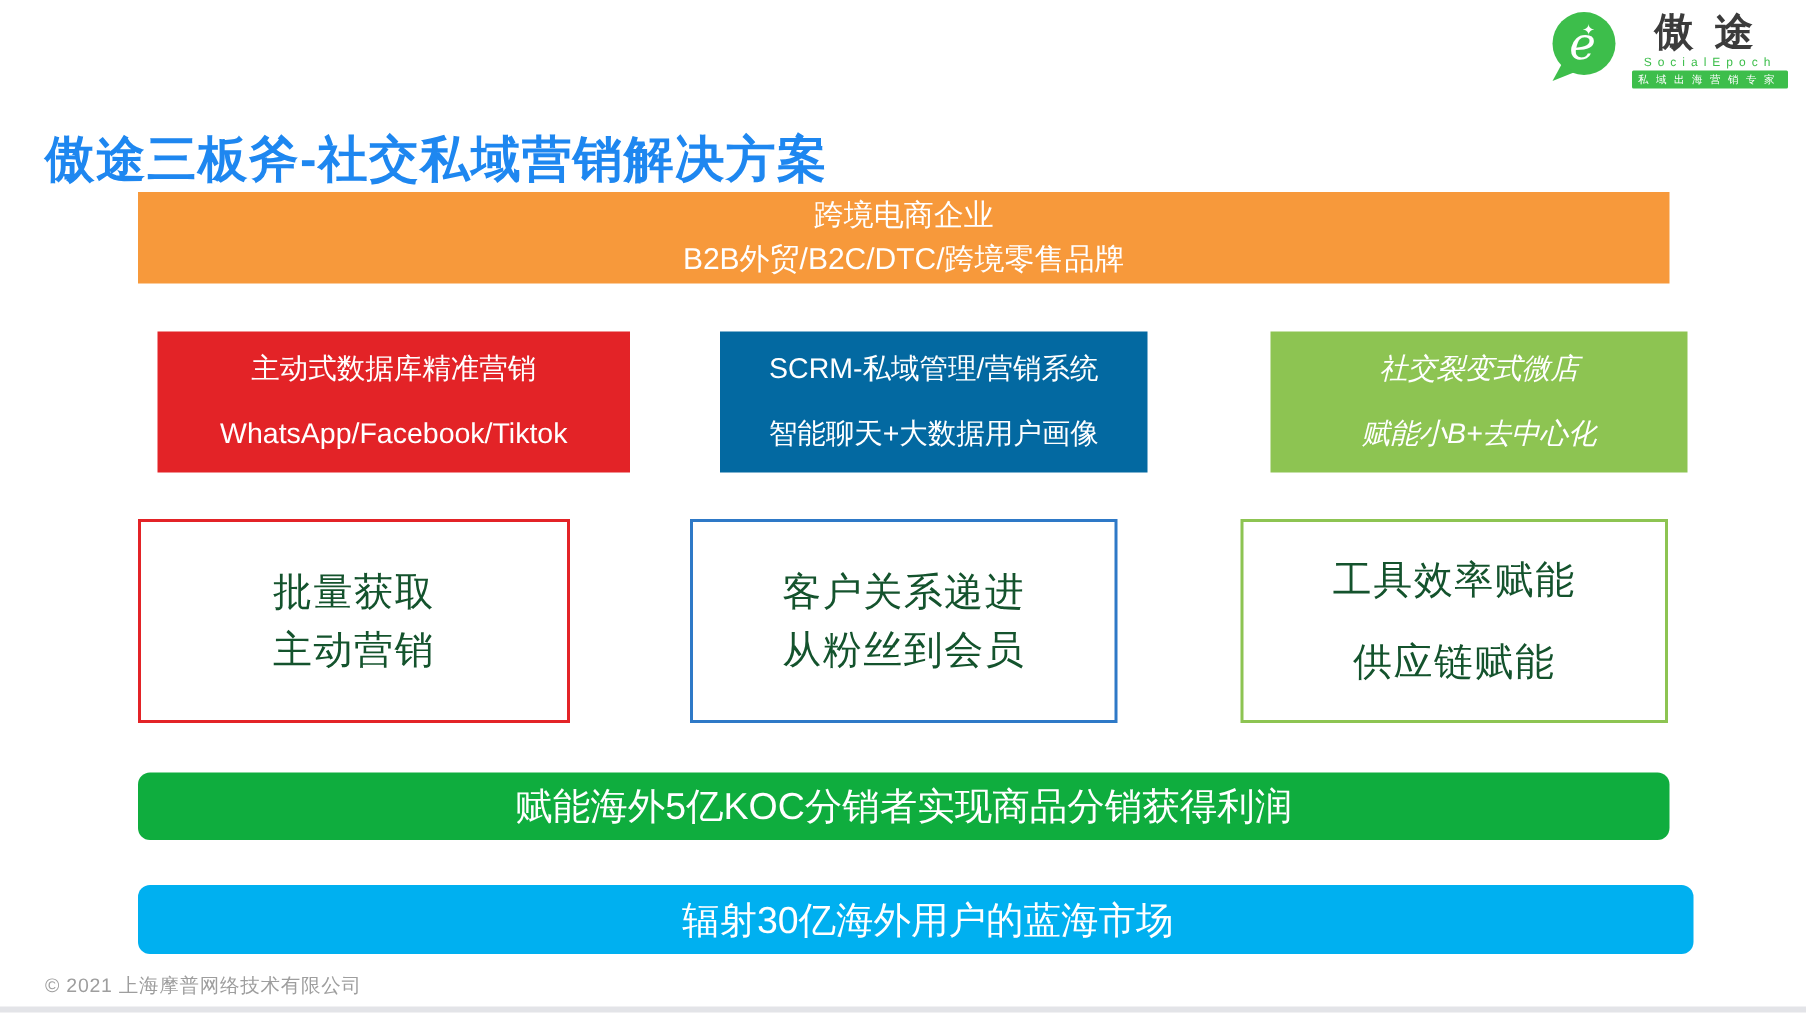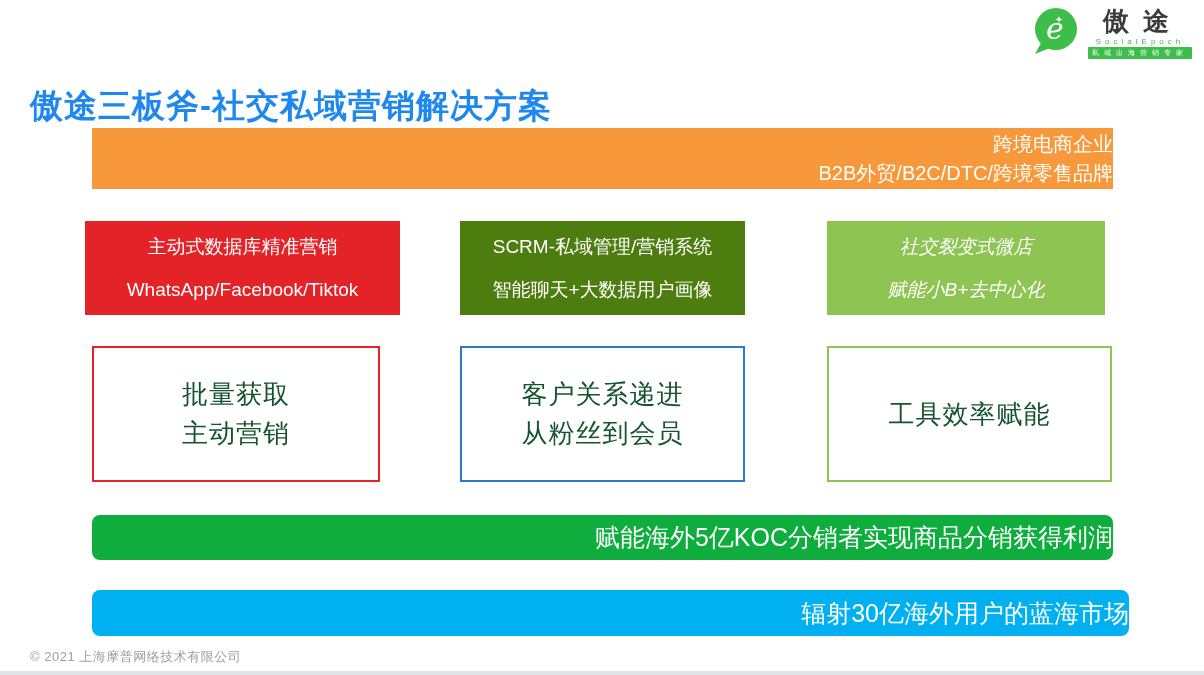--- a/index.html
+++ b/index.html
@@ -16,29 +16,29 @@
   .logo-text{display:flex;flex-direction:column;align-items:center;padding-top:2px;}
   .brand{font-size:26px;font-weight:bold;color:#3b3b3b;letter-spacing:14px;line-height:1.05;white-space:nowrap;text-indent:6px;}
   .brand-sub{font-size:8px;font-weight:normal;letter-spacing:4px;margin-top:2px;white-space:nowrap;}
   .brand-tagline{font-size:7px;color:#ffffff;letter-spacing:5px;padding:1px 4px;margin-top:1px;border-radius:1px;white-space:nowrap;}
 
   
   .title{position:absolute;left:30px;top:62px;font-size:33px;font-weight:600;letter-spacing:1px;white-space:nowrap;}
 
   
   .banner{position:absolute;left:92px;width:1021px;color:#ffffff;
-    display:flex;flex-direction:column;align-items:flex-end;justify-content:center;text-align:center;}
+    display:flex;flex-direction:column;align-items:center;justify-content:center;text-align:center;}
   .banner-audience{top:128px;height:61px;font-size:20px;line-height:1.45;}
   .banner-koc{top:515px;height:45px;font-size:25px;border-radius:8px;}
   .banner-market{top:590px;height:46px;font-size:25px;border-radius:8px;}
 
   
   .pillar{position:absolute;top:221px;height:94px;color:#ffffff;
     display:flex;flex-direction:column;align-items:center;justify-content:center;gap:21px;
-    text-align:center;font-size:19px;line-height:1.15;}
+    text-align:center;font-size:19px;line-height:1.15;margin-left:20px;}
   .pillar-1{left:85px;width:315px;}
   .pillar-2{left:460px;width:285px;}
   .pillar-3{left:827px;width:278px;font-style:italic;}
 
   
   .benefit{position:absolute;top:346px;height:132px;background:#ffffff;
     border:2px solid transparent;color:#14532d;
     display:flex;flex-direction:column;align-items:center;justify-content:center;
     text-align:center;font-size:26px;line-height:1.5;letter-spacing:1px;}
   .benefit-1{left:92px;width:284px;}
@@ -72,39 +72,40 @@
 
   <div class="banner banner-audience" style="background-color: rgb(247, 153, 59);">
     <div>跨境电商企业</div>
     <div>B2B外贸/B2C/DTC/跨境零售品牌</div>
   </div>
 
   <div class="pillar pillar-1" style="background-color: rgb(227, 35, 39);">
     <div>主动式数据库精准营销</div>
     <div>WhatsApp/Facebook/Tiktok</div>
   </div>
-  <div class="pillar pillar-2" style="background-color: #4d7c0f;">
+  <div class="pillar pillar-2" style="background-color: #0369a1;">
     <div>SCRM-私域管理/营销系统</div>
     <div>智能聊天+大数据用户画像</div>
   </div>
   <div class="pillar pillar-3" style="background-color: rgb(141, 196, 82);">
     <div>社交裂变式微店</div>
     <div>赋能小B+去中心化</div>
   </div>
 
   <div class="benefit benefit-1" style="border-color: rgb(227, 35, 39);">
     <div>批量获取</div>
     <div>主动营销</div>
   </div>
   <div class="benefit benefit-2" style="border-color: rgb(46, 121, 199);">
     <div>客户关系递进</div>
     <div>从粉丝到会员</div>
   </div>
   <div class="benefit benefit-3" style="border-color: rgb(141, 196, 82); gap: 16px;">
     <div>工具效率赋能</div>
+    <div>供应链赋能</div>
   </div>
 
   <div class="banner banner-koc" style="background-color: rgb(15, 173, 62);">赋能海外5亿KOC分销者实现商品分销获得利润</div>
 
   <div class="banner banner-market" style="background-color: rgb(0, 176, 240); padding-left: 16px;">辐射30亿海外用户的蓝海市场</div>
 
   <div class="footer">© 2021 上海摩普网络技术有限公司</div>
 
   <div class="bottom-strip"></div>
 

